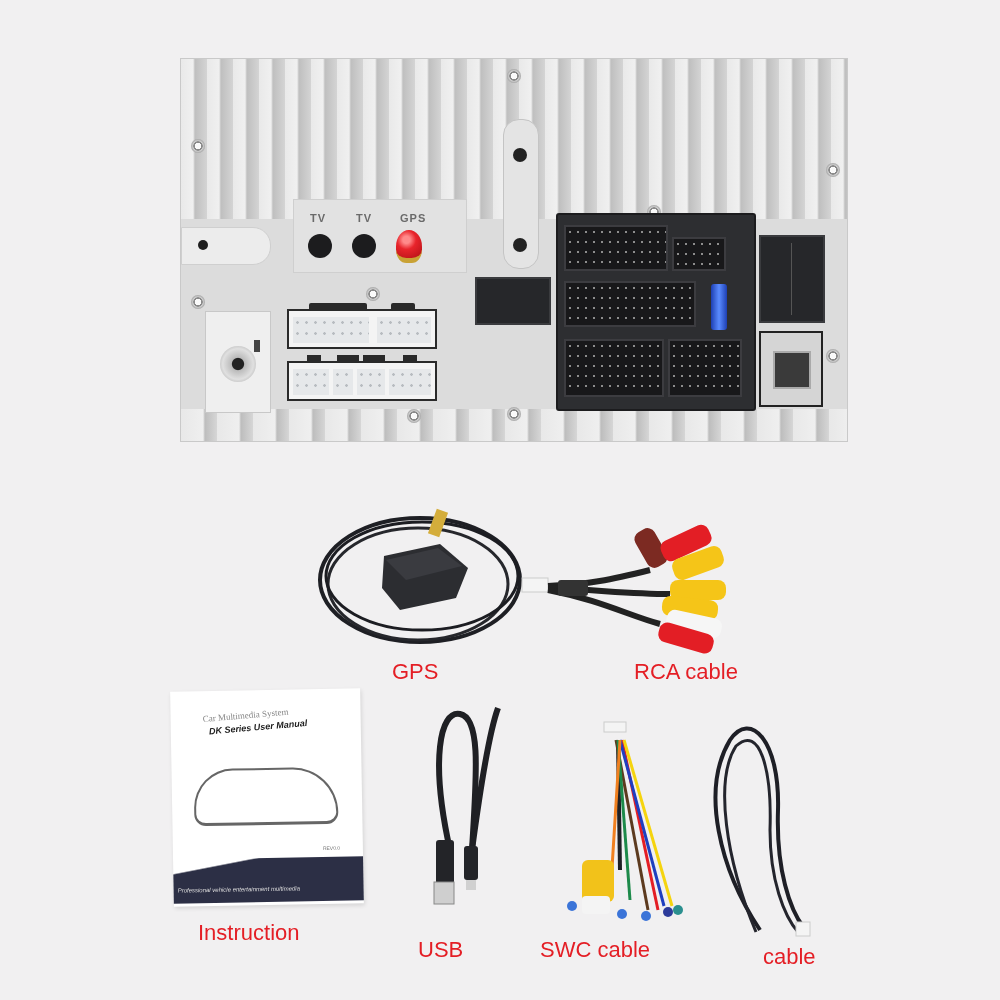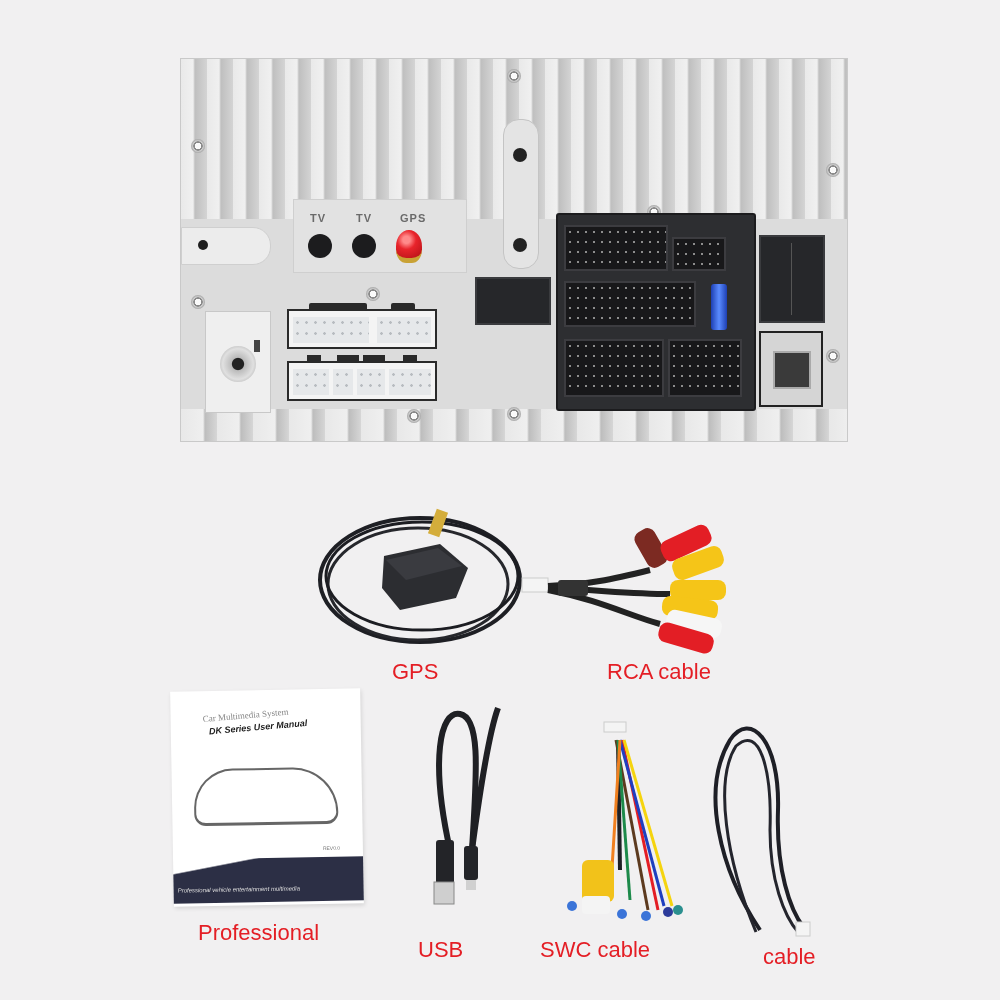--- a/index.html
+++ b/index.html
@@ -134,21 +134,21 @@
   <rect x="120" y="8" width="22" height="40" rx="8" fill="#7c2a22" transform="rotate(-30 131 28)"></rect>
   <rect x="140" y="12" width="52" height="22" rx="8" fill="#e31e25" transform="rotate(-25 166 23)"></rect>
   <rect x="152" y="32" width="52" height="22" rx="8" fill="#f5c518" transform="rotate(-20 178 43)"></rect>
   <rect x="150" y="60" width="56" height="20" rx="8" fill="#f5c518"></rect>
   <rect x="142" y="78" width="56" height="20" rx="8" fill="#f5c518" transform="rotate(6 170 88)"></rect>
   <rect x="146" y="94" width="56" height="20" rx="8" fill="#f6f6f6" transform="rotate(12 174 104)"></rect>
   <rect x="138" y="108" width="56" height="20" rx="8" fill="#e31e25" transform="rotate(16 166 118)"></rect>
 </svg>
 
 <span class="abs label" style="left:392px;top:659px">GPS</span>
-<span class="abs label" style="left:607px;top:659px">RCA cable</span>
+<span class="abs label" style="left:634px;top:659px">RCA cable</span>
 
 <div class="abs manual">
   <span class="abs manual-sub">Car Multimedia System</span>
   <span class="abs manual-title">DK Series User Manual</span>
   <div class="abs car"></div>
   <span class="abs manual-rev">REV0.0</span>
   <div class="abs manual-band"></div>
   <span class="abs manual-tag">Professional vehicle entertainment multimedia</span>
 </div>
 
@@ -178,16 +178,16 @@
   <circle cx="108" cy="202" r="5" fill="#2c3b9a"></circle>
   <circle cx="118" cy="200" r="5" fill="#2b8f8f"></circle>
 </svg>
 
 <svg style="left:700px;top:710px" width="120" height="240">
   <path d="M60 220 C20 160 0 80 30 30 C50 0 80 30 78 100 C76 160 90 200 104 218" stroke="#1e1f26" stroke-width="4" fill="none"></path>
   <path d="M56 222 C26 150 14 70 36 36 C60 14 72 60 70 120 C70 170 84 206 98 222" stroke="#24252d" stroke-width="3" fill="none"></path>
   <rect x="96" y="212" width="14" height="14" fill="#f4f4f4" stroke="#ccc"></rect>
 </svg>
 
-<span class="abs label" style="left:198px;top:920px">Professional</span>
+<span class="abs label" style="left:198px;top:920px">Instruction</span>
 <span class="abs label" style="left:418px;top:937px">USB</span>
 <span class="abs label" style="left:540px;top:937px">SWC cable</span>
 <span class="abs label" style="left:763px;top:944px">cable</span>
 
 </body></html>

